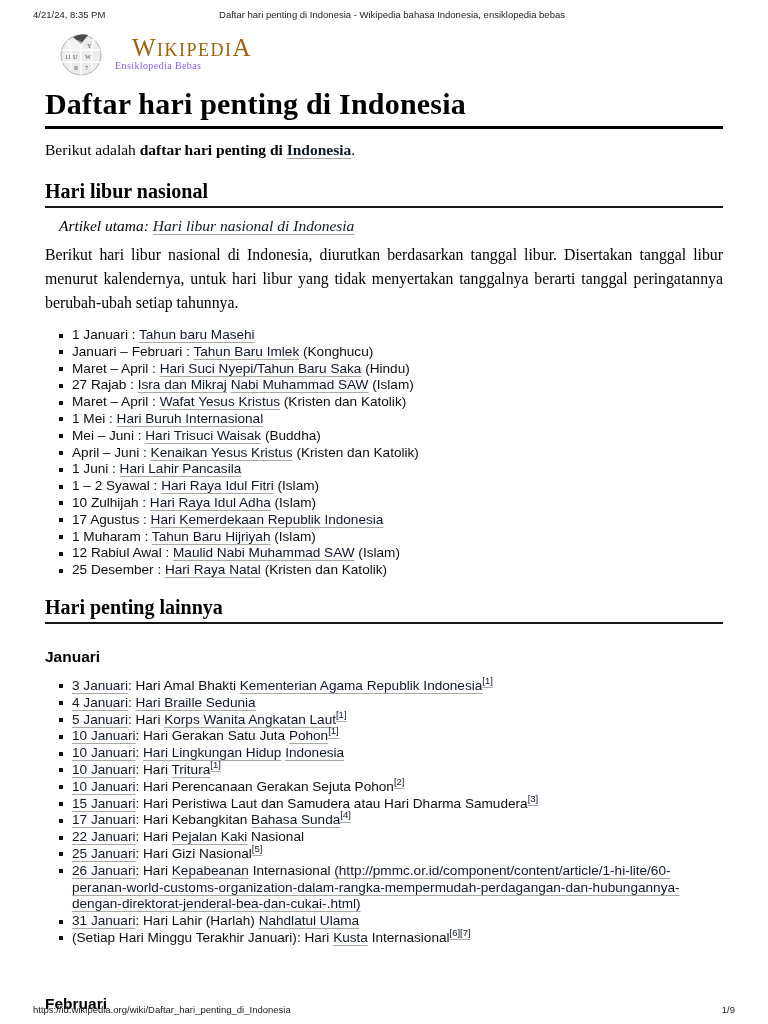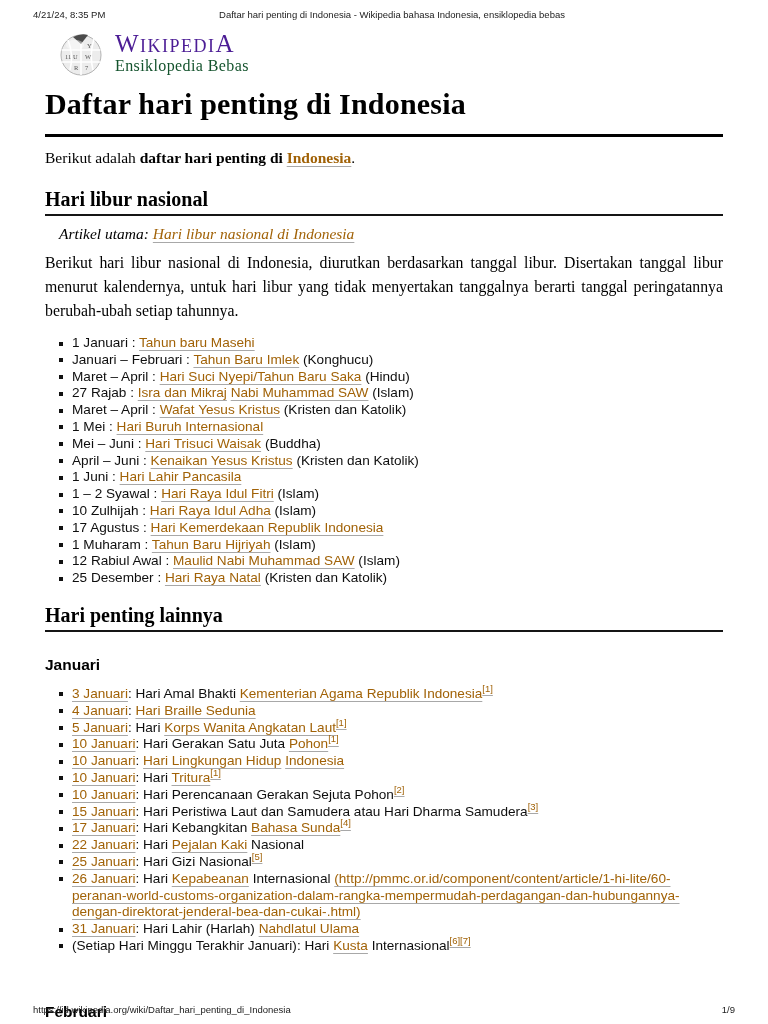--- a/index.html
+++ b/index.html
@@ -25,47 +25,47 @@
     display:flex;justify-content:space-between;
     font-family:"Liberation Sans","DejaVu Sans",sans-serif;
     font-size:9.5px;color:#222;
   }
   
   .content{margin:0 45px;padding-top:28px;}
   
   .logo{display:flex;align-items:center;gap:10px;margin:0 0 0 12px;height:50px;}
   .globe{flex:0 0 auto;}
   .logo-text{display:flex;flex-direction:column;line-height:1.05;}
-  .wordmark{font-size:25px;font-variant:small-caps;letter-spacing:1.5px;color:#4c1d95;}
-  .tagline{font-size:16px;letter-spacing:.4px;color:#14532d;}
+  .wordmark{font-size:25px;font-variant:small-caps;letter-spacing:1.5px;color:#a16207;margin-left:17px;}
+  .tagline{font-size:10px;letter-spacing:.4px;color:#8b5cf6;}
   
   h1{
     font-size:30px;font-weight:bold;margin:9px 0 0;
-    padding-bottom:13px;border-bottom:3px solid #000;letter-spacing:.2px;
+    padding-bottom:5px;border-bottom:3px solid #000;letter-spacing:.2px;
   }
   h2{
     font-size:20px;font-weight:bold;margin:21px 0 0;
     padding-bottom:3px;border-bottom:2px solid #151515;
   }
   h2.second{margin-top:17px;}
   h3{
     font-family:"Liberation Sans","DejaVu Sans",sans-serif;
     font-size:15.5px;font-weight:bold;margin:24px 0 0;
   }
   h3.feb{margin-top:48px;}
   
   .intro{font-size:15.5px;margin:12px 0 0;}
   .hatnote{font-size:15.5px;font-style:italic;margin:9px 0 0 14px;}
   .bodytext{
     font-size:15.8px;line-height:24px;text-align:justify;margin:8px 0 7px;
   }
   .b{font-weight:bold;}
   
   .lnk{
-    color:#a16207;text-decoration:underline;
+    color:#0f172a;text-decoration:underline;
     text-decoration-color:#a8a8a8;text-decoration-thickness:1px;
     text-underline-offset:2.5px;
   }
   
   ul.wlist{
     list-style:none;margin:12px 0 0;padding:0 0 0 13px;
     font-family:"Liberation Sans","DejaVu Sans",sans-serif;
     font-size:13.6px;line-height:16.8px;color:#0e0e0e;
   }
   ul.wlist li{position:relative;padding-left:14px;overflow-wrap:anywhere;}

